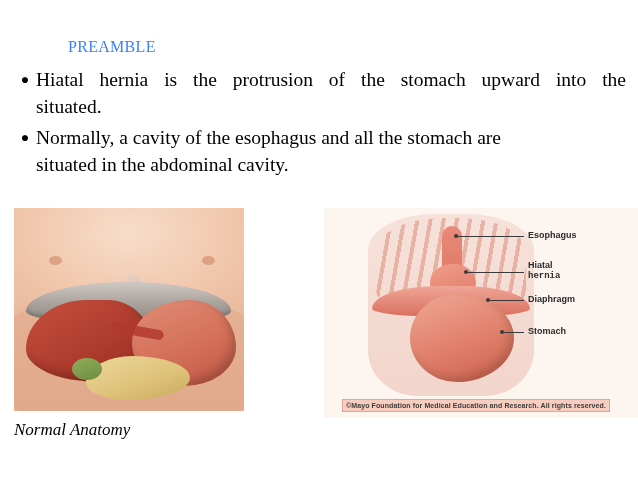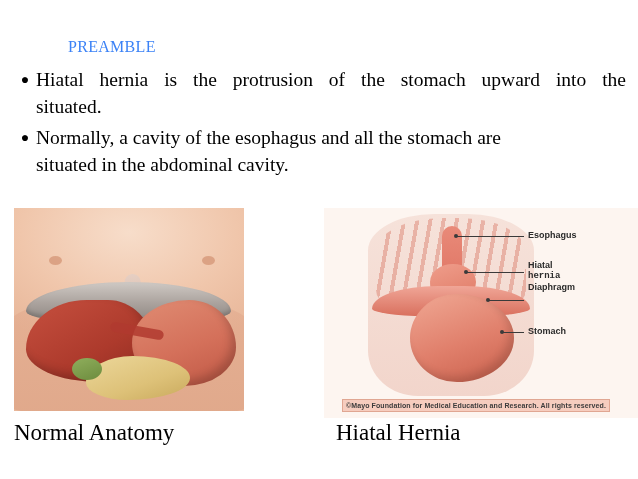--- a/index.html
+++ b/index.html
@@ -89,23 +89,24 @@
   }
   .captions {
     position: absolute;
     left: 14px;
     top: 420px;
     width: 610px;
     height: 28px;
   }
   .caption {
     position: absolute;
-    font-size: 23px;
+    font-size: 17px;
     color: #000;
     top: 0;
+    font-style: italic;
   }
   .caption-left { left: 0; }
   .caption-right { left: 322px; }
 
   
   .torso-bg {
     position: absolute; inset: 0;
     background:
       radial-gradient(ellipse 180px 120px at 50% 12%, #f7ddca 0%, #f0c6ab 60%, #e8b79a 100%),
       linear-gradient(180deg, #f3cdb3 0%, #edbfa2 100%);
@@ -321,29 +322,28 @@
       <div class="lead-dot" style="left:130px; top:26px;"></div>
       <div class="mayo-label" style="left:204px; top:22px;">Esophagus</div>
 
       <div class="lead" style="left:142px; top:64px; width:58px;"></div>
       <div class="lead-dot" style="left:140px; top:62px;"></div>
       <div class="mayo-label" style="left:204px; top:52px;">Hiatal</div>
       <div class="mayo-label" style="left:204px; top:63px;font-family:Liberation Mono, monospace;">hernia</div>
 
       <div class="lead" style="left:164px; top:92px; width:36px;"></div>
       <div class="lead-dot" style="left:162px; top:90px;"></div>
-      <div class="mayo-label" style="left:204px; top:74px;">Diaphragm</div>
+      <div class="mayo-label" style="left:204px; top:86px;">Diaphragm</div>
 
       <div class="lead" style="left:178px; top:124px; width:22px;"></div>
       <div class="lead-dot" style="left:176px; top:122px;"></div>
       <div class="mayo-label" style="left:204px; top:118px;">Stomach</div>
 
       <div class="mayo-credit">©Mayo Foundation for Medical Education and Research.  All rights reserved.</div>
     </div>
 
   </div>
 
   <div class="captions">
     <div class="caption caption-left">Normal Anatomy</div>
-    <div class="caption caption-right">Hiatal Hernia</div>
   </div>
 
 </div>
 
 </body></html>

